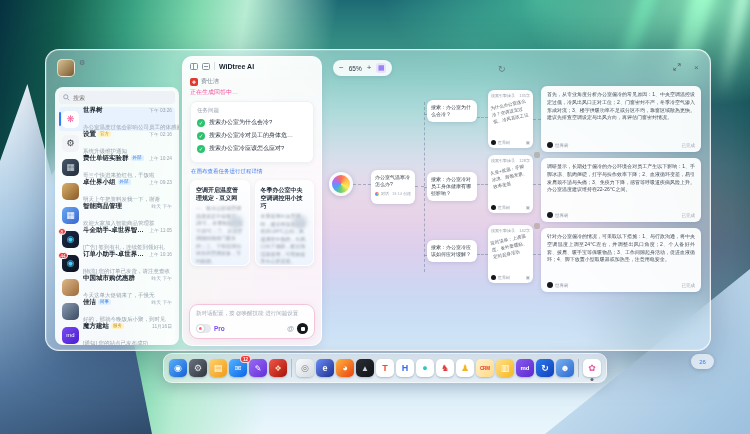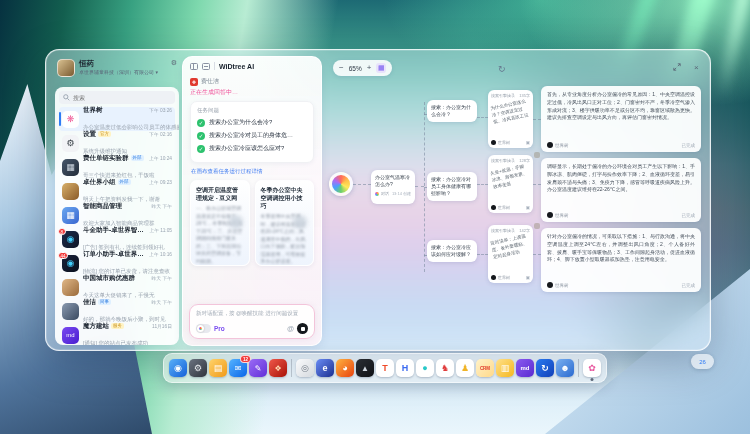--- a/index.html
+++ b/index.html
@@ -191,24 +191,20 @@
 <div class="streak s2"></div>
 <div class="streak s3"></div>
 <div class="mtn-l"></div>
 <div class="mtn-r"></div>
 
 <div class="win">
 
   <div class="sidebar">
     <div class="profile">
       <div class="av"></div>
-      <div class="pmain">
-        <div class="pname">恒药</div>
-        <div class="pcompany">卓世界辅童科技（深圳）有限公司 ▾</div>
-      </div>
       <div class="pgear">⚙</div>
     </div>
     <div class="list-card">
       <div class="search">
         <svg width="7" height="7" viewBox="0 0 10 10">
             <circle cx="4" cy="4" r="3" fill="none" stroke="#98a2ae" stroke-width="1.3"></circle>
             <line x1="6.3" y1="6.3" x2="9" y2="9" stroke="#98a2ae" stroke-width="1.3"></line>
           </svg>
         <input placeholder="搜索" style="">
       </div>

